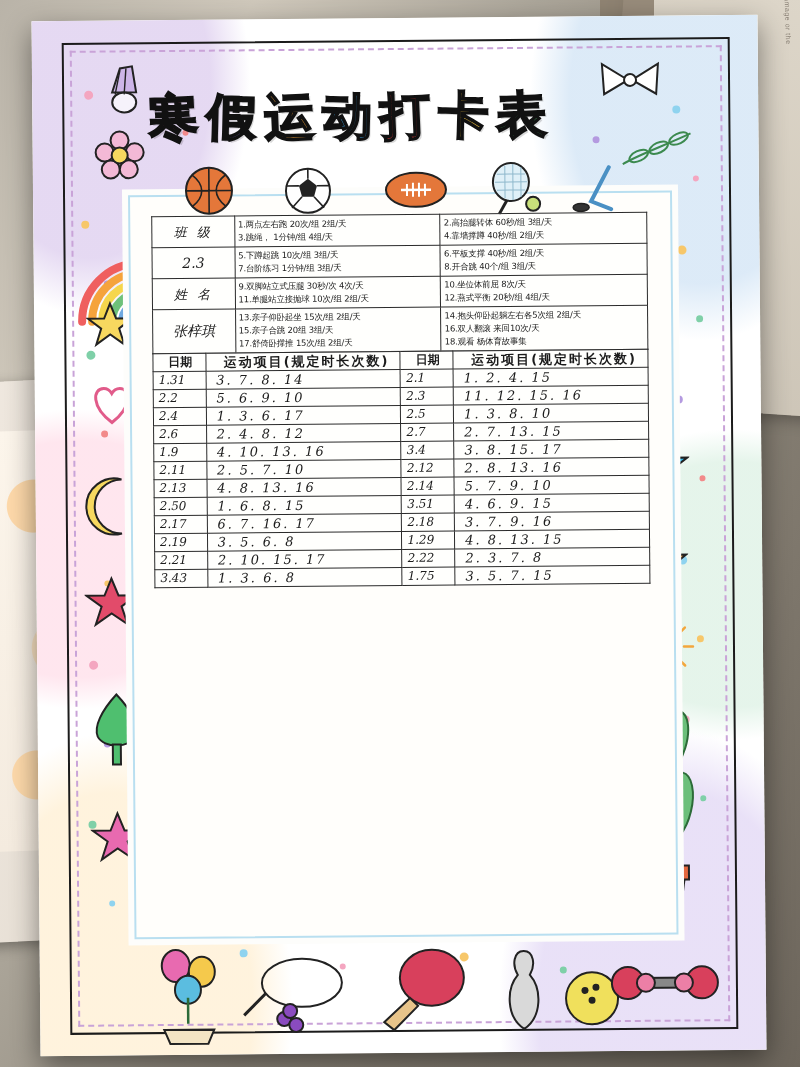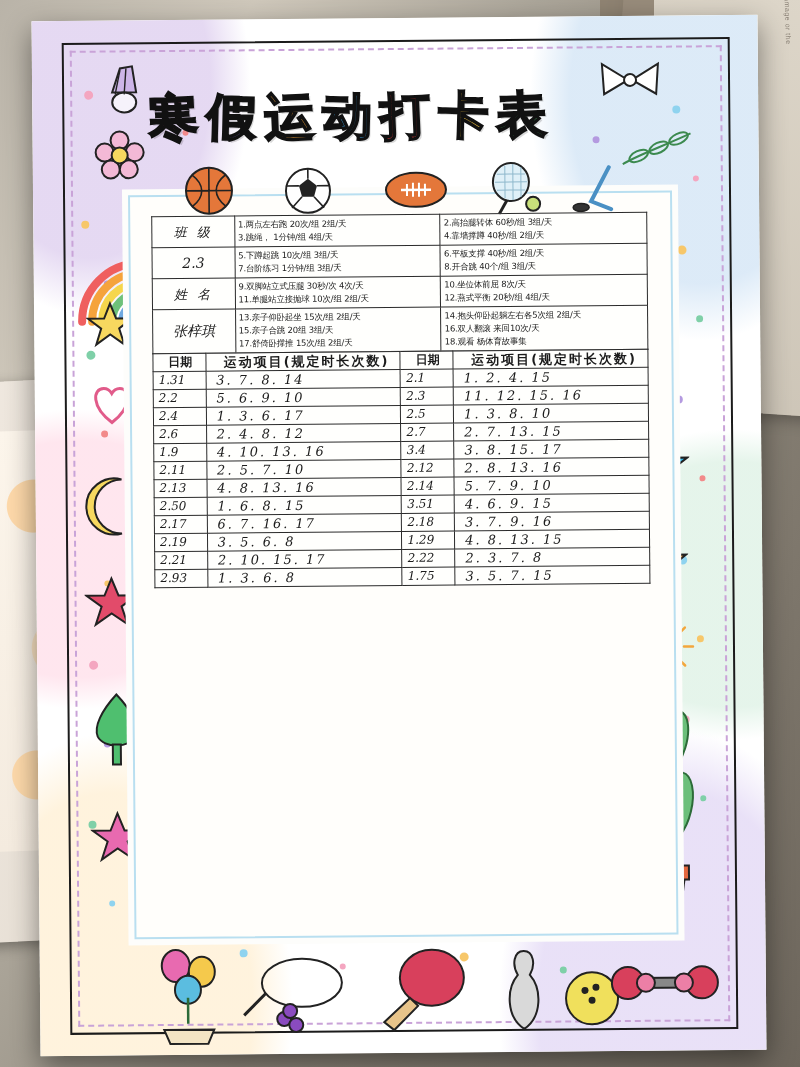--- a/index.html
+++ b/index.html
@@ -560,21 +560,21 @@
             <td class="date-cell hand">1.29</td>
             <td class="items-cell hand">4. 8. 13. 15</td>
           </tr>
           <tr>
             <td class="date-cell hand">2.21</td>
             <td class="items-cell hand">2. 10. 15. 17</td>
             <td class="date-cell hand">2.22</td>
             <td class="items-cell hand">2. 3. 7. 8</td>
           </tr>
           <tr>
-            <td class="date-cell hand">2.93</td>
+            <td class="date-cell hand">3.43</td>
             <td class="items-cell hand">1. 3. 6. 8</td>
             <td class="date-cell hand">1.75</td>
             <td class="items-cell hand">3. 5. 7. 15</td>
           </tr>
         </tbody>
       </table>
     </div>
 
   </div>
 </div>

